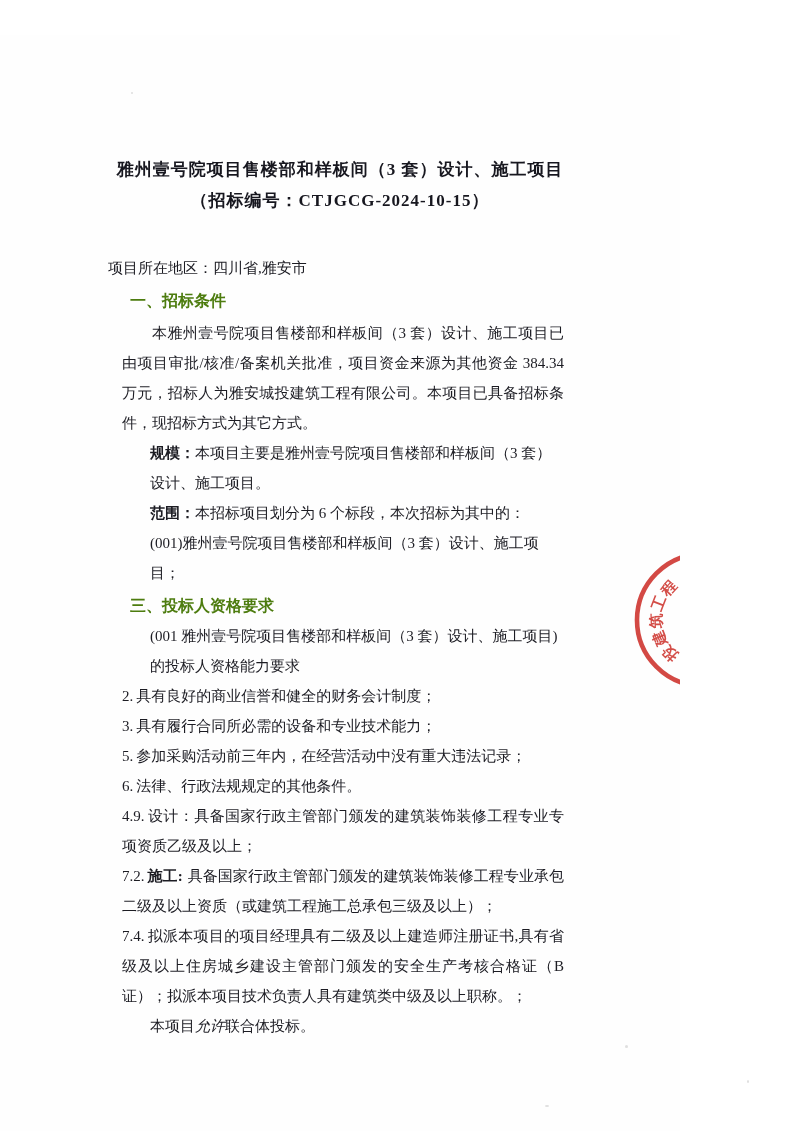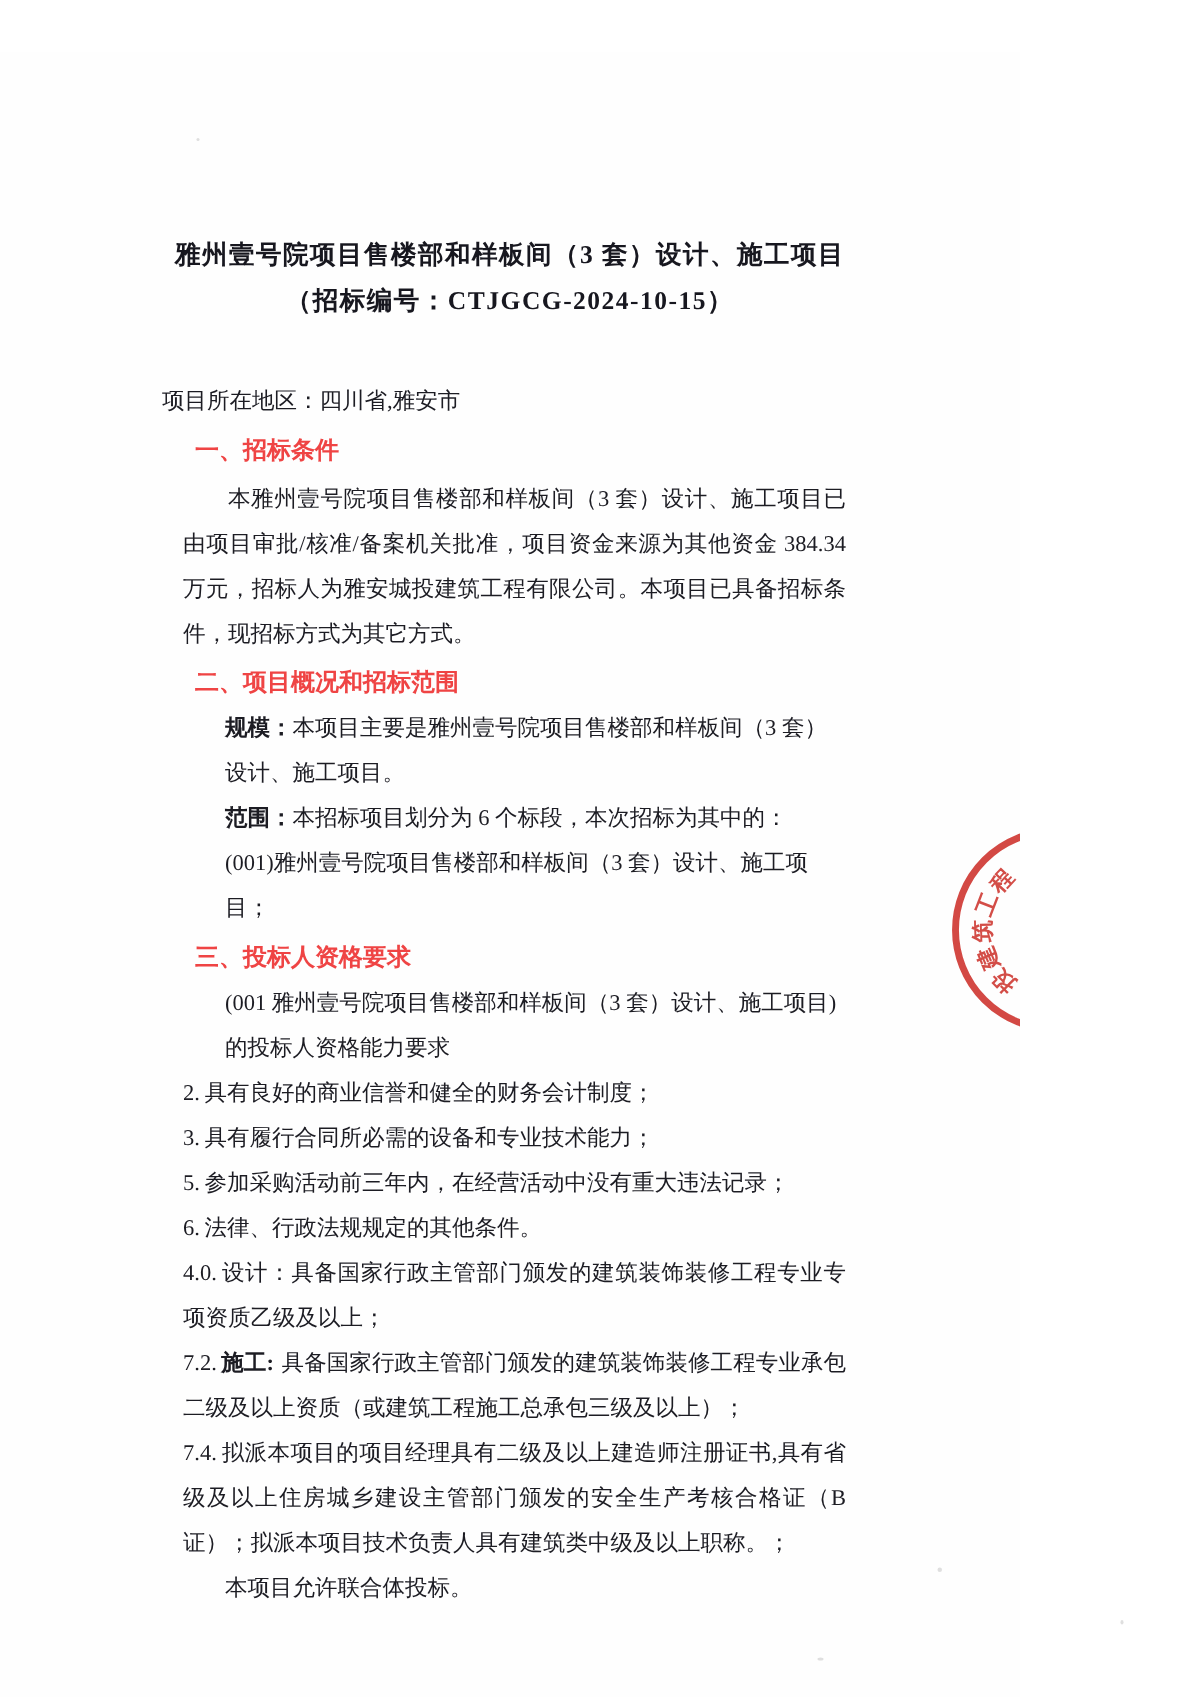--- a/index.html
+++ b/index.html
@@ -33,36 +33,36 @@
     padding-right: 116px;
     font-size: 15px;
     line-height: 30px;
   }
   .section-heading {
     margin: 3px 0 0 0;
     padding-left: 8px;
     font-size: 16px;
     font-weight: 700;
     line-height: 30px;
-    color: #ef4444;
+    color: #4d7c0f;
     font-family: "Liberation Sans", "DejaVu Sans", sans-serif;
   }
   p { margin: 0; }
   .para {
     margin-top: 2px;
     text-indent: 30px;
     text-align: justify;
   }
   .indent2 { padding-left: 28px; }
   .bold-label { font-weight: 700; }
   .item { text-align: justify; }
   .item .num { margin-right: 3px; }
   .item .bold-label { margin-right: 5px; }
   .closing { text-indent: 28px; }
-  .italic { }
+  .italic { font-style: italic; }
 
   .stamp {
     position: absolute;
     top: 512px;
     right: 0;
     width: 50px;
     height: 146px;
     overflow: hidden;
     pointer-events: none;
   }
@@ -78,33 +78,32 @@
     <div>（招标编号：CTJGCG-2024-10-15）</div>
   </div>
 
   <div class="location-line">项目所在地区：四川省,雅安市</div>
 
   <div class="body-text">
 
     <h3 class="section-heading">一、招标条件</h3>
     <p class="para">本雅州壹号院项目售楼部和样板间（3 套）设计、施工项目已由项目审批/核准/备案机关批准，项目资金来源为其他资金 384.34 万元，招标人为雅安城投建筑工程有限公司。本项目已具备招标条件，现招标方式为其它方式。</p>
 
-    <h3 class="section-heading">二、项目概况和招标范围</h3>
     <p class="indent2"><span class="bold-label">规模：</span><span>本项目主要是雅州壹号院项目售楼部和样板间（3 套）设计、施工项目。</span></p>
     <p class="indent2"><span class="bold-label">范围：</span><span>本招标项目划分为 6 个标段，本次招标为其中的：</span></p>
     <p class="indent2">(001)雅州壹号院项目售楼部和样板间（3 套）设计、施工项目；</p>
 
     <h3 class="section-heading">三、投标人资格要求</h3>
     <p class="indent2">(001 雅州壹号院项目售楼部和样板间（3 套）设计、施工项目)的投标人资格能力要求</p>
 
     <p class="item"><span class="num">2.</span><span>具有良好的商业信誉和健全的财务会计制度；</span></p>
     <p class="item"><span class="num">3.</span><span>具有履行合同所必需的设备和专业技术能力；</span></p>
     <p class="item"><span class="num">5.</span><span>参加采购活动前三年内，在经营活动中没有重大违法记录；</span></p>
     <p class="item"><span class="num">6.</span><span>法律、行政法规规定的其他条件。</span></p>
-    <p class="item"><span class="num">4.0.</span><span>设计：具备国家行政主管部门颁发的建筑装饰装修工程专业专项资质乙级及以上；</span></p>
+    <p class="item"><span class="num">4.9.</span><span>设计：具备国家行政主管部门颁发的建筑装饰装修工程专业专项资质乙级及以上；</span></p>
     <p class="item"><span class="num">7.2.</span><span class="bold-label">施工:</span><span>具备国家行政主管部门颁发的建筑装饰装修工程专业承包二级及以上资质（或建筑工程施工总承包三级及以上）；</span></p>
     <p class="item"><span class="num">7.4.</span><span>拟派本项目的项目经理具有二级及以上建造师注册证书,具有省级及以上住房城乡建设主管部门颁发的安全生产考核合格证（B 证）；拟派本项目技术负责人具有建筑类中级及以上职称。；</span></p>
 
     <p class="closing"><span>本项目</span><span class="italic">允许</span><span>联合体投标。</span></p>
 
   </div>
 
   <svg class="stamp" viewBox="0 0 50 146" width="50" height="146">
     <circle cx="73" cy="73" r="66" fill="none" stroke="#cf3a34" stroke-width="4.6" opacity="0.92"></circle>
     <g fill="#cf3a34" font-size="15" font-weight="bold" text-anchor="middle" opacity="0.9" font-family="Liberation Serif, serif">

